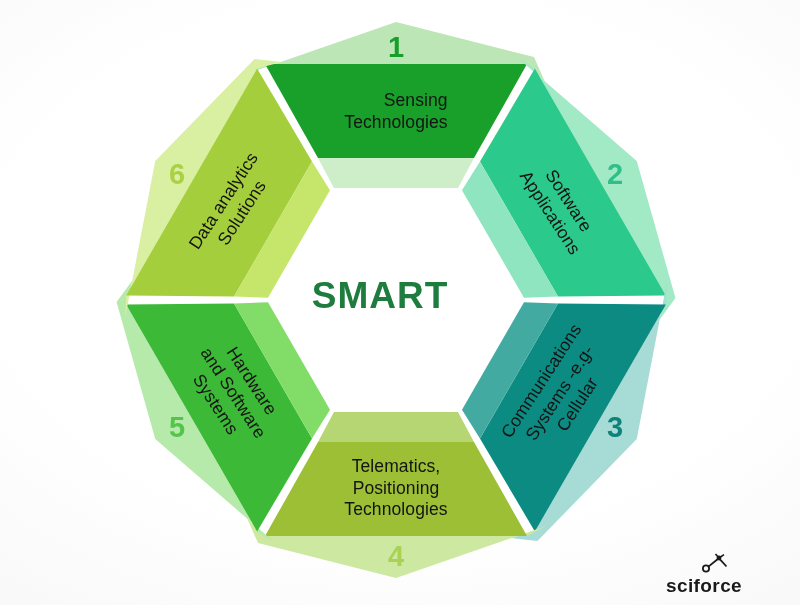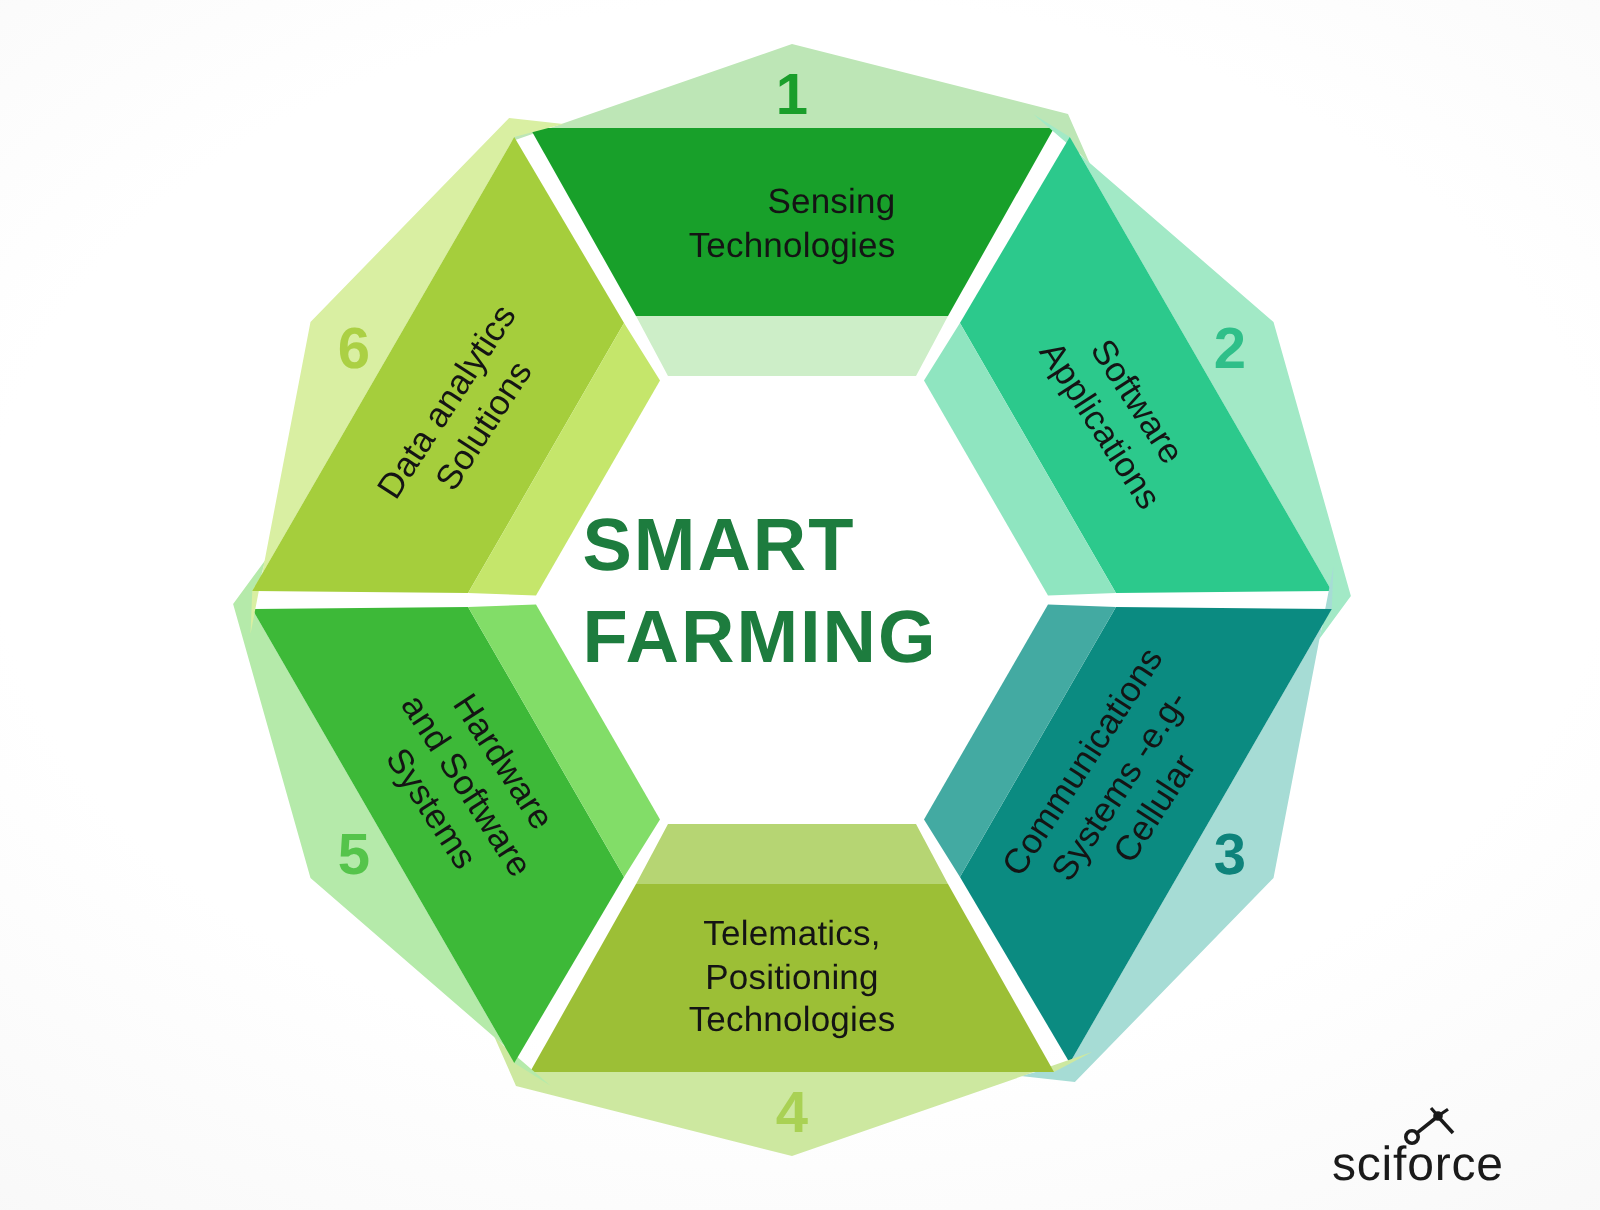--- a/index.html
+++ b/index.html
@@ -62,24 +62,24 @@
     position: absolute;
     left: 34px;
     top: 0;
     width: 36px;
     height: 20px;
   }
   .logo-text {
     position: absolute;
     left: 0;
     bottom: 0;
-    font-size: 24px;
+    font-size: 19px;
     letter-spacing: 0.4px;
     color: #1a1a1a;
-    font-weight: 400;
+    font-weight: 700;
   }
 </style>
 </head>
 <body>
 
 <div id="stage">
 
   <svg id="ring-svg" viewBox="0 0 800 605">
 
     <g transform="rotate(0 396 300)">
@@ -137,21 +137,20 @@
 Positioning
 Technologies</div>
   <div class="seg-label" style="left:233px;top:393px;transform:translate(-50%,-50%) rotate(57deg);">Hardware
 and Software
 Systems</div>
   <div class="seg-label" style="left:233px;top:207px;transform:translate(-50%,-50%) rotate(-57deg);">Data analytics
 Solutions</div>
 
   <div class="center-title">
     <div>SMART</div>
-    <div>FARMING</div>
   </div>
 
   <div class="logo">
     <svg class="logo-icon" viewBox="0 0 36 20">
       <circle cx="6" cy="15.5" r="3.1" fill="none" stroke="#1a1a1a" stroke-width="1.8"></circle>
       <line x1="8.4" y1="13.6" x2="18.5" y2="5.5" stroke="#1a1a1a" stroke-width="1.8"></line>
       <circle cx="19" cy="5" r="2.4" fill="#1a1a1a"></circle>
       <line x1="19" y1="5" x2="15.5" y2="1" stroke="#1a1a1a" stroke-width="1.6"></line>
       <line x1="19" y1="5" x2="24" y2="1.6" stroke="#1a1a1a" stroke-width="1.6"></line>
       <line x1="20" y1="6.4" x2="26.5" y2="13.5" stroke="#1a1a1a" stroke-width="1.8"></line>

